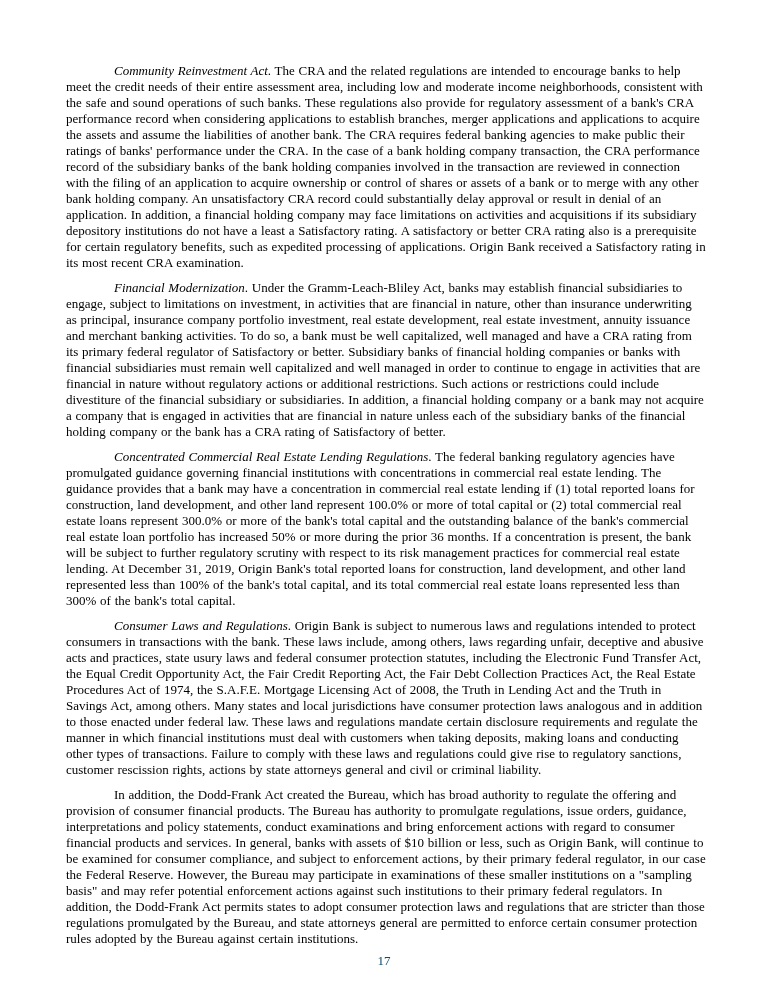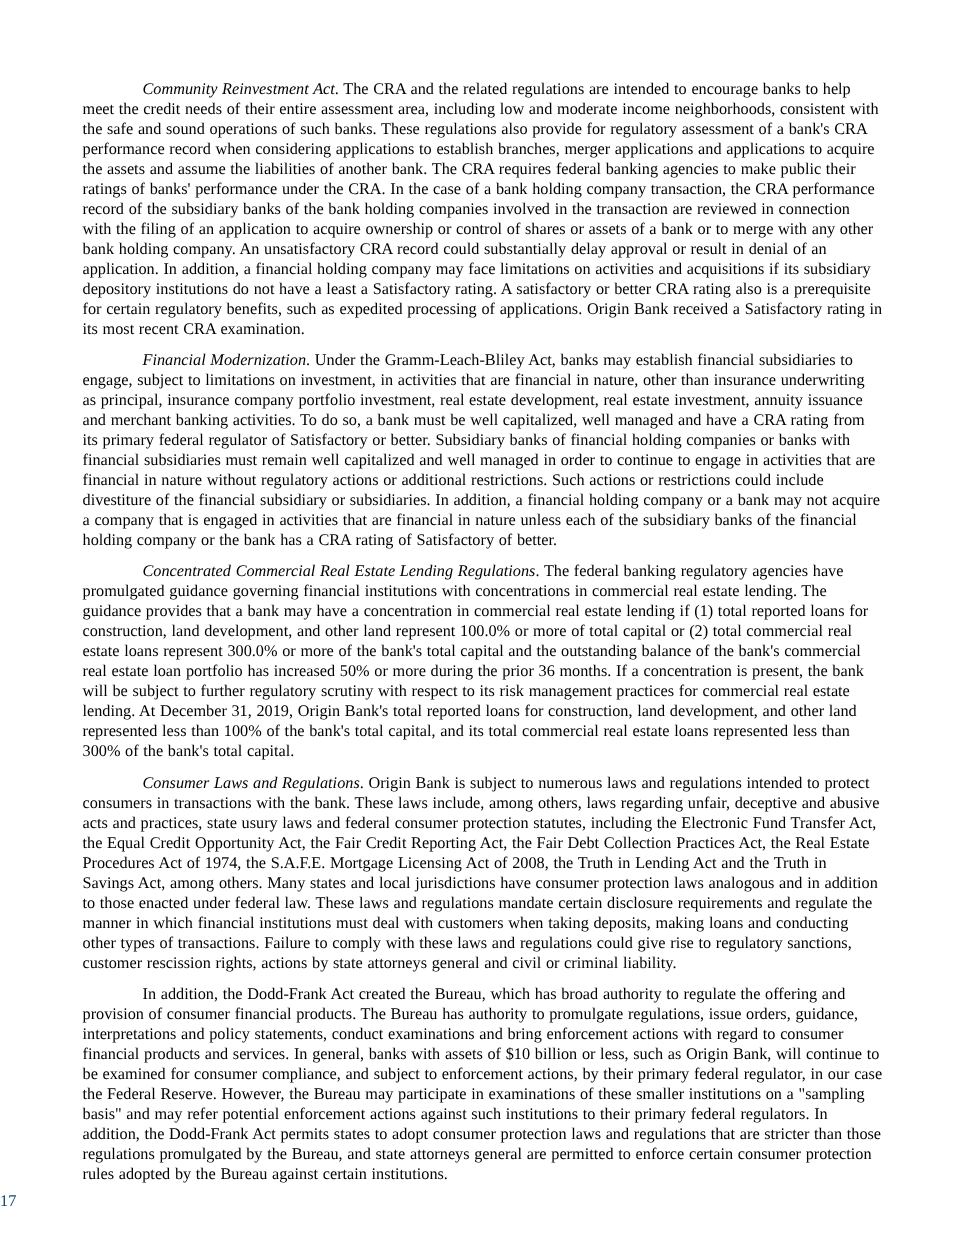--- a/index.html
+++ b/index.html
@@ -39,20 +39,21 @@
     word-spacing: 0.5px;
   }
   .lead {
     font-style: italic;
   }
   .page-footer {
     position: absolute;
     bottom: 24px;
     left: 0;
     width: 768px;
+    text-align: center;
     font-size: 13px;
     color: #0c4a6e;
   }
 </style>
 </head>
 <body>
 
 <div class="page">
   <div class="content">
 

